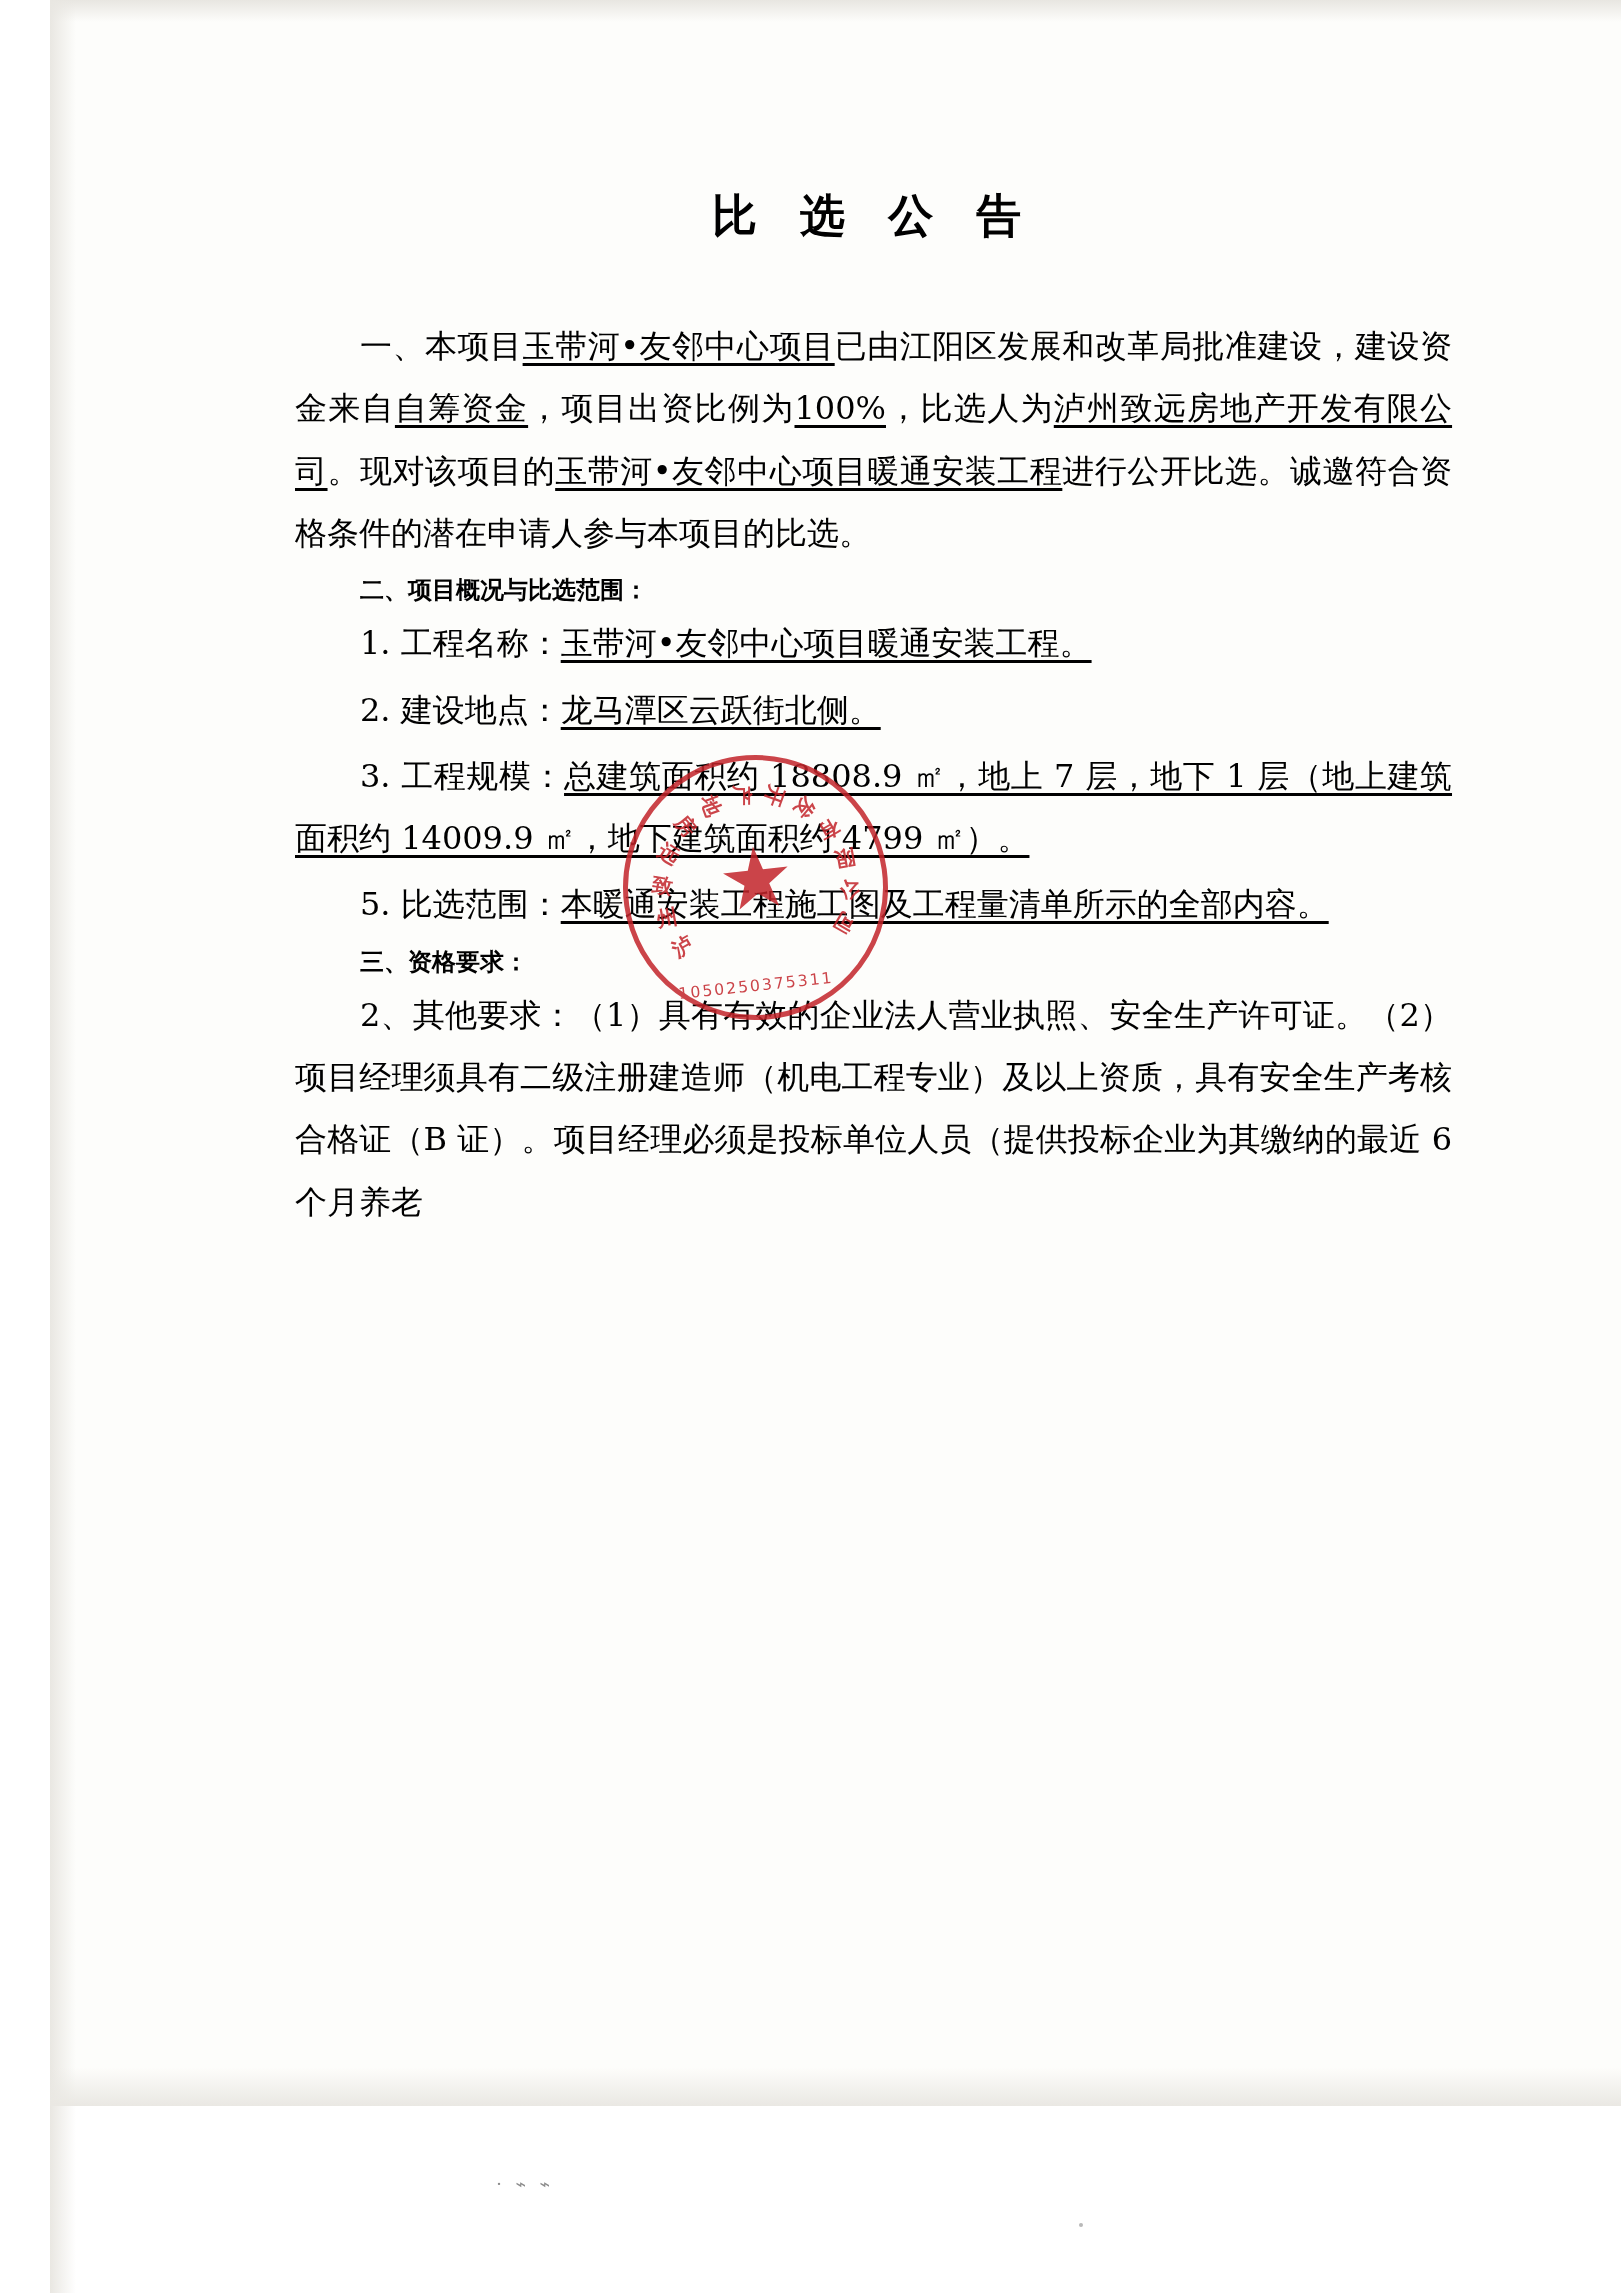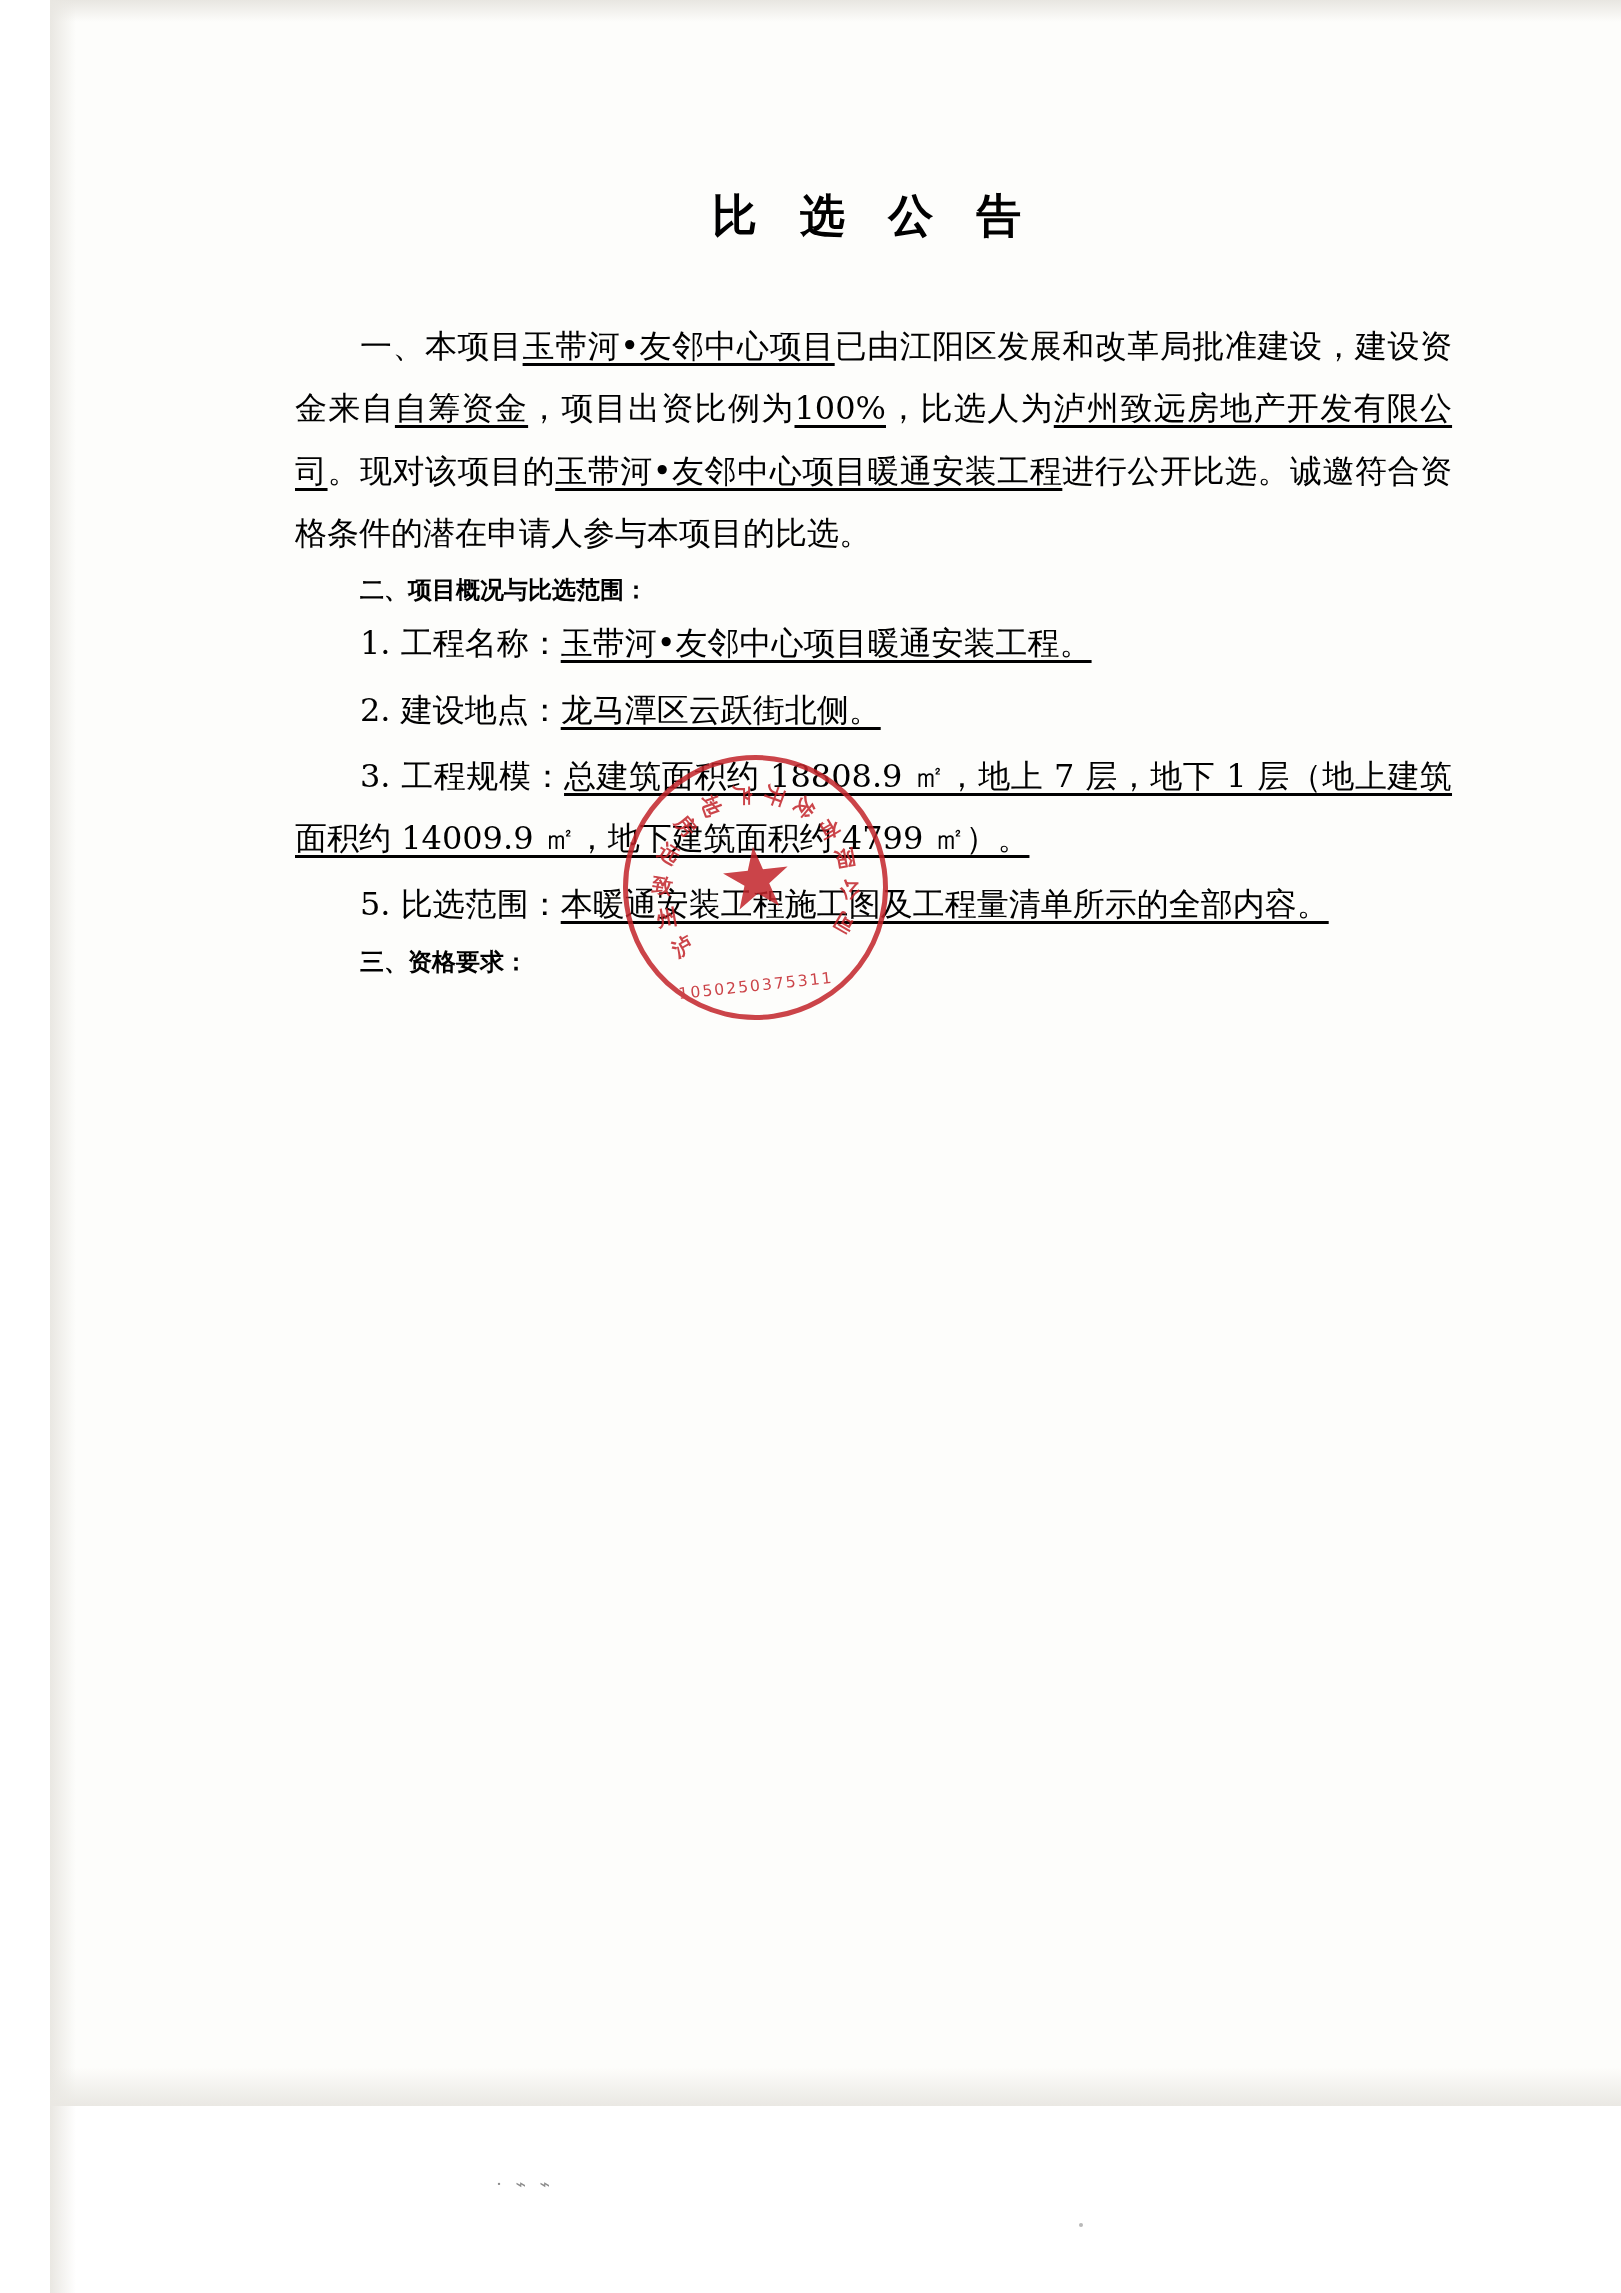--- a/index.html
+++ b/index.html
@@ -205,20 +205,21 @@
     </p>
 
 
     <p class="list-item">
       <span>5. 比选范围：</span><span class="u">本暖通安装工程施工图及工程量清单所示的全部内容。</span>
     </p>
 
     <p class="section-head">三、资格要求：</p>
 
 
+    <p class="para indent2">2、其他要求：（1）具有有效的企业法人营业执照、安全生产许可证。（2）项目经理须具有二级注册建造师（机电工程专业）及以上资质，具有安全生产考核合格证（B 证）。项目经理必须是投标单位人员（提供投标企业为其缴纳的最近 6 个月养老</p>
 
   </div>
 
   <div class="seal">
     <div class="seal-ring"></div>
     <div class="seal-arc-text">
         <span style="transform: rotate(-120deg) translate(0px, -103px) rotate(90deg);">泸</span>
         <span style="transform: rotate(-100deg) translate(0px, -103px) rotate(90deg);">州</span>
         <span style="transform: rotate(-80deg) translate(0px, -103px) rotate(90deg);">致</span>
         <span style="transform: rotate(-60deg) translate(0px, -103px) rotate(90deg);">远</span>

